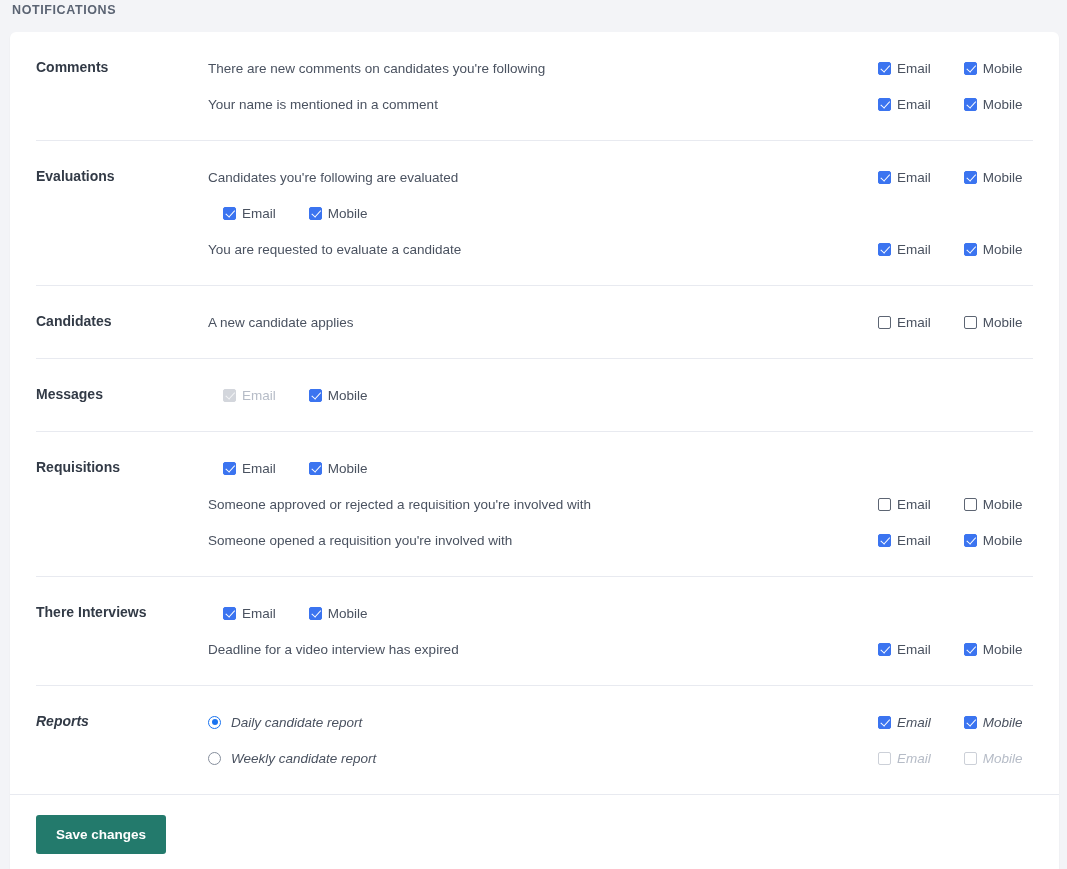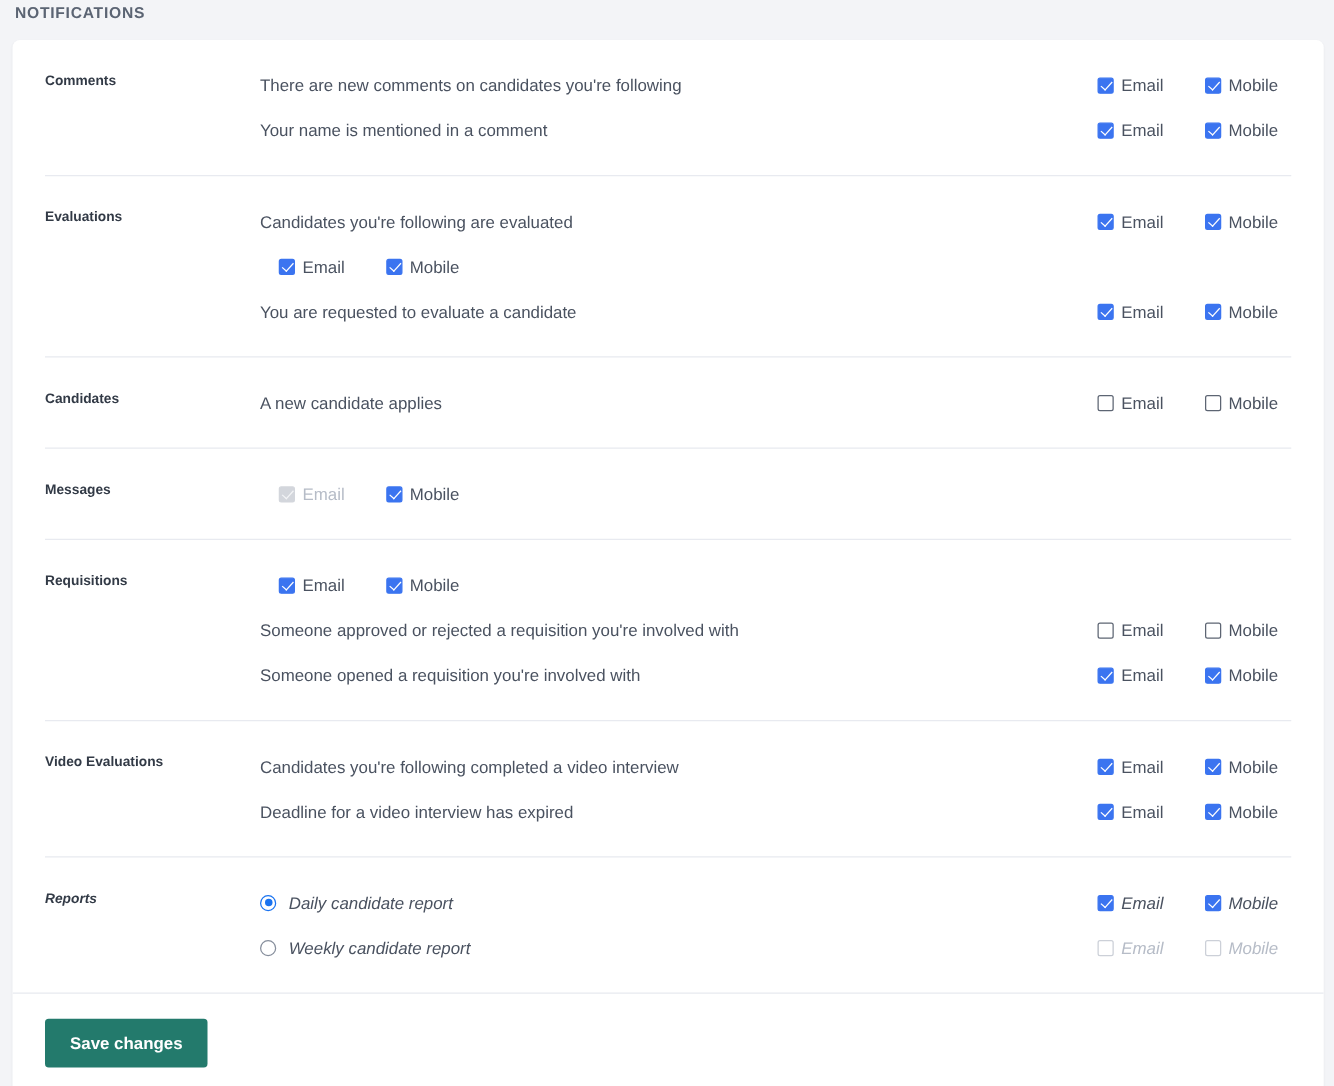--- a/index.html
+++ b/index.html
@@ -44,21 +44,21 @@
     display: flex;
     align-items: flex-start;
     border-bottom: 1px solid #e8eaf0;
     padding: 18px 0 18px 0;
   }
   .section:last-of-type { border-bottom: none; font-style: italic; }
 
   .section-label {
     width: 172px;
     flex: 0 0 172px;
-    font-size: 11px;
+    font-size: 14px;
     font-weight: bold;
     color: #323a46;
     padding-top: 9px;
     padding-left: 0px;
   }
 
   .section-rows {
     flex: 1 1 auto;
     display: flex;
     flex-direction: column;
@@ -352,26 +352,23 @@
                 </label>
                 <label class="ctl">
                   <span class="cb on"></span>
                   <span>Mobile</span>
                 </label>
               </div>
             </div>
           </div>
         </div>
         <div class="section">
-          <div class="section-label">Video Evaluations</div>
-          <div class="section-rows">
-            <div class="opt-row">
-              <div class="opt-text">
-                <span>Candidates you're following completed a video interview</span>
-              </div>
+          <div class="section-label">There Interviews</div>
+          <div class="section-rows">
+            <div class="opt-row">
               <div class="controls">
                 <label class="ctl">
                   <span class="cb on"></span>
                   <span>Email</span>
                 </label>
                 <label class="ctl">
                   <span class="cb on"></span>
                   <span>Mobile</span>
                 </label>
               </div>

